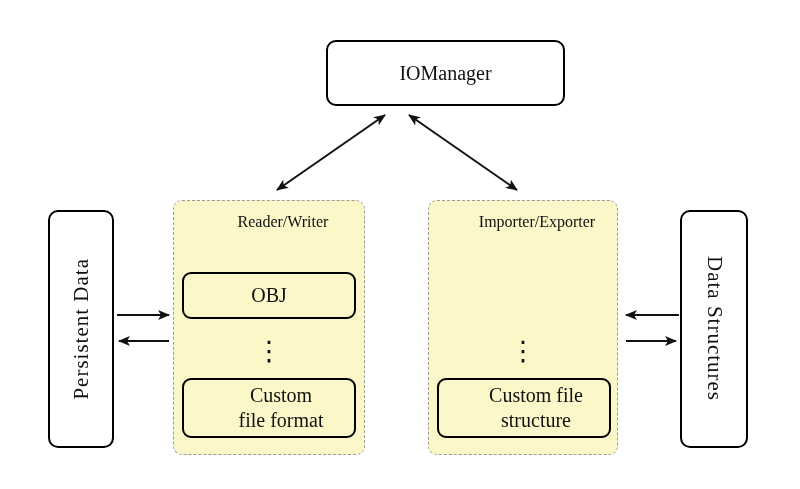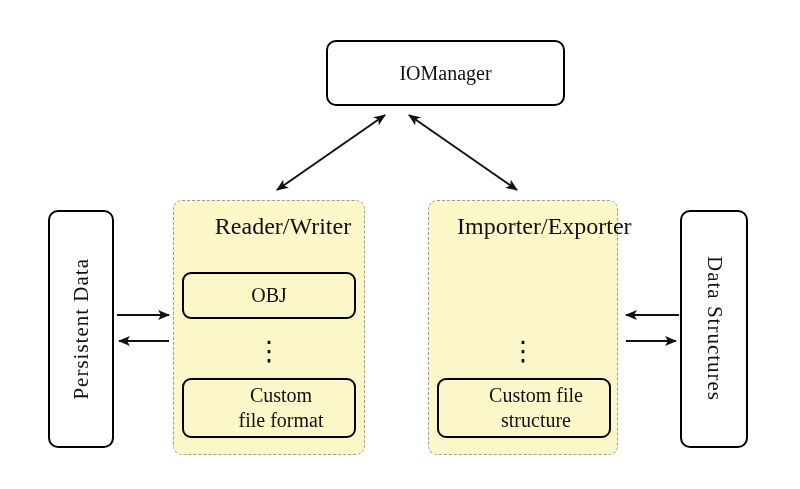--- a/index.html
+++ b/index.html
@@ -36,21 +36,21 @@
     background:var(--group-fill,#fbf7c8);
     border:1.5px dashed var(--group-border,#9b9b9b);
     border-radius:9px;
     box-sizing:border-box;
   }
   #group-rw{left:173px;}
   #group-ie{left:428px;width:190px;}
   .group-title{
     position:absolute;top:12px;left:0;right:0;
     text-align:center;
-    font-size:24px;
+    font-size:16px;
     padding-left:28px;
   }
   .inner-box{
     position:absolute;left:8px;width:174px;
     background:var(--group-fill,#fbf7c8);
     border:2.5px solid var(--node-border,#000);
     border-radius:9px;
     box-sizing:border-box;
     display:flex;align-items:center;justify-content:center;
     text-align:center;

